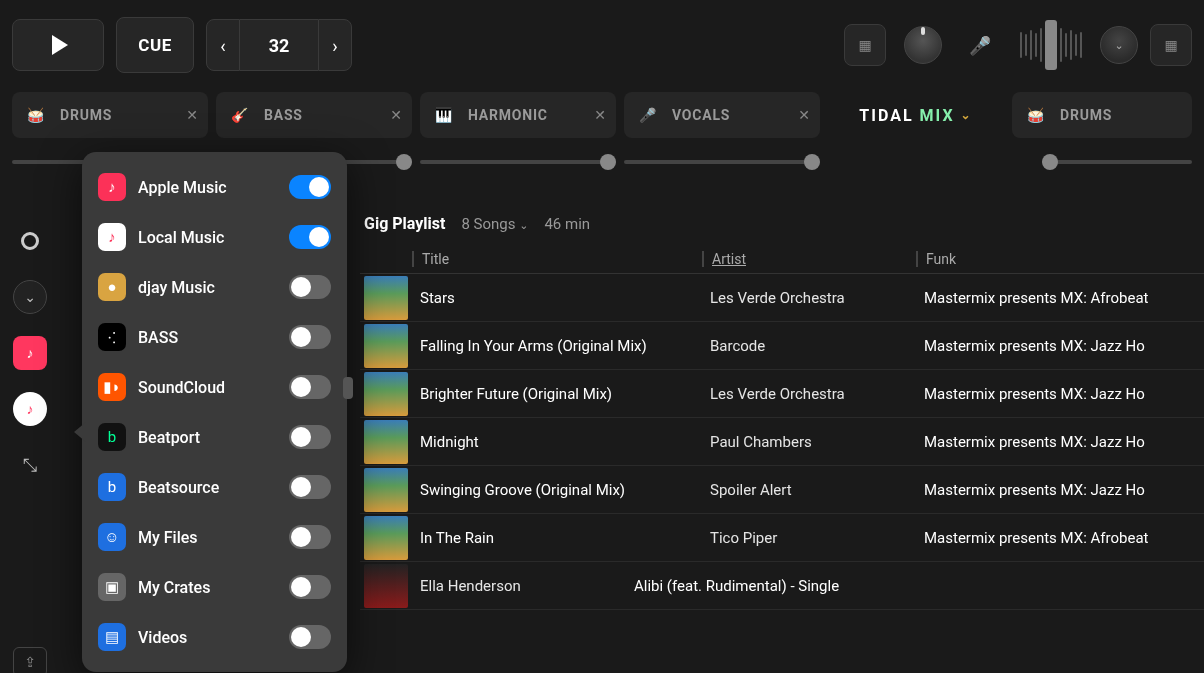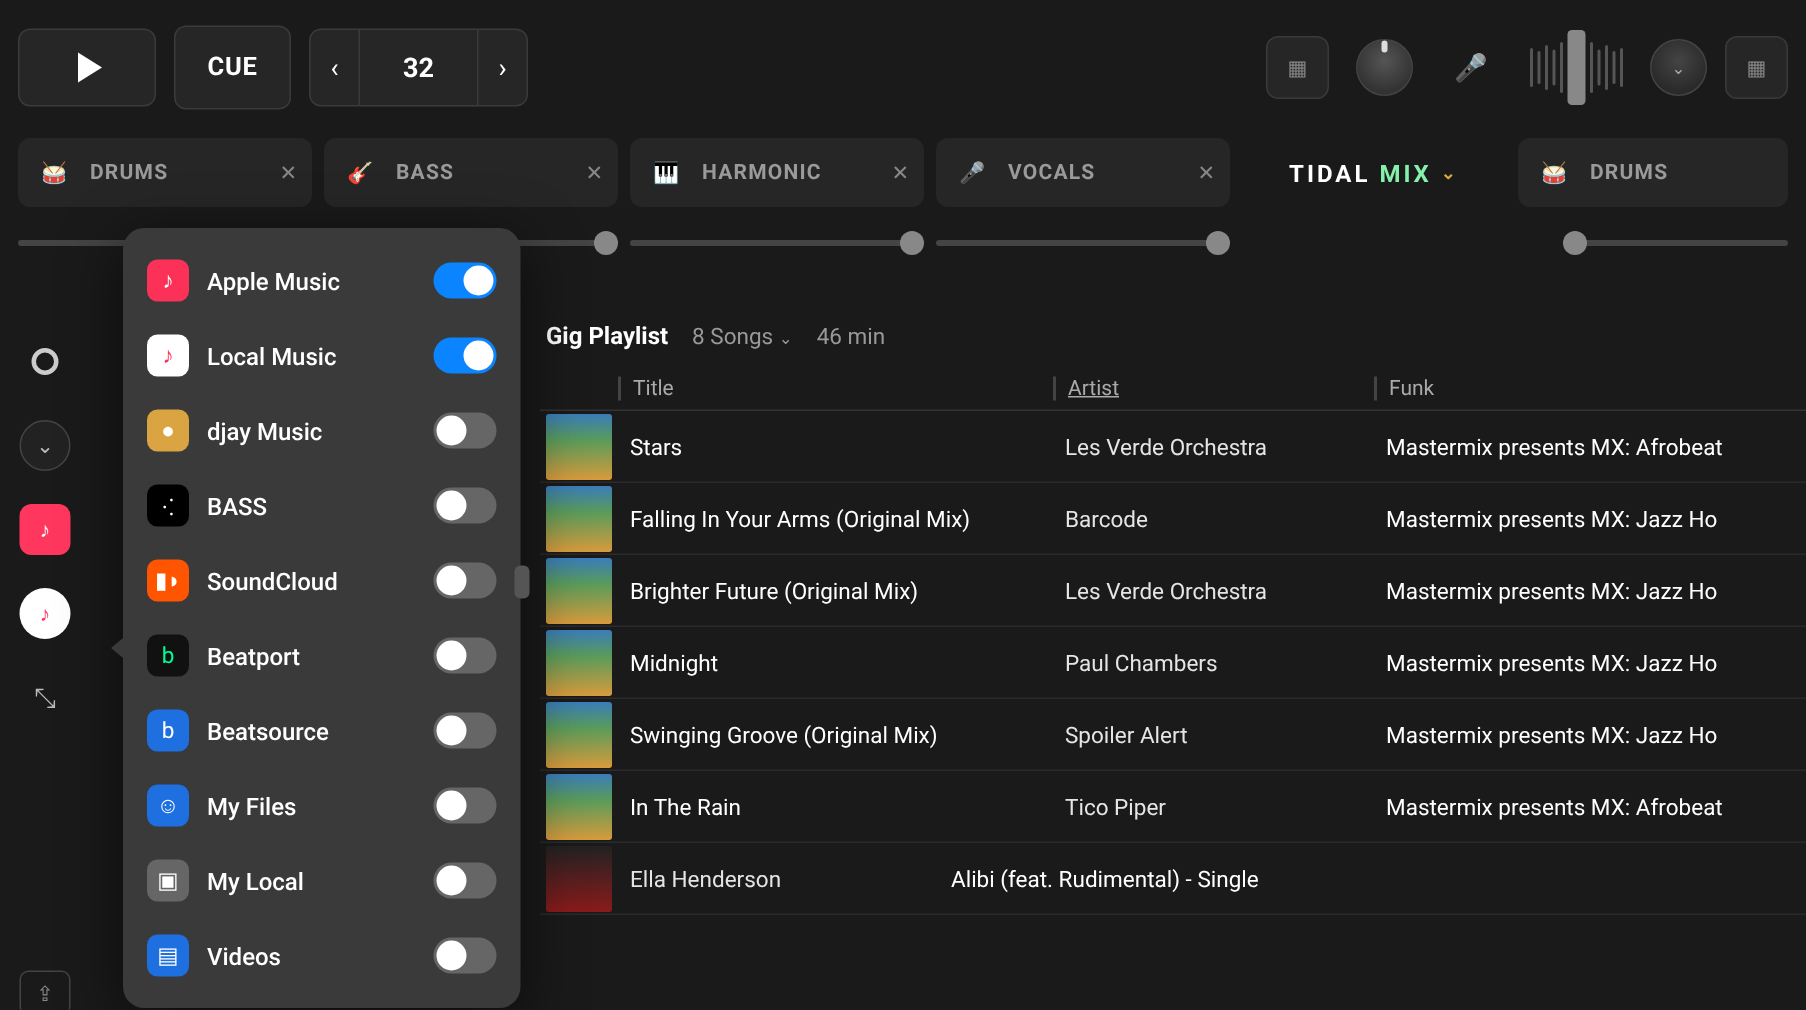--- a/index.html
+++ b/index.html
@@ -664,21 +664,21 @@
       </div>
       <div class="src-row">
         <div class="src-icon" style="background: rgb(30, 111, 224);">☺</div>
         <div class="src-label">My Files</div>
         <div class="toggle">
           <div class="toggle-thumb"></div>
         </div>
       </div>
       <div class="src-row">
         <div class="src-icon" style="background: rgb(102, 102, 102);">▣</div>
-        <div class="src-label">My Local</div>
+        <div class="src-label">My Crates</div>
         <div class="toggle">
           <div class="toggle-thumb"></div>
         </div>
       </div>
       <div class="src-row">
         <div class="src-icon" style="background: rgb(30, 111, 224);">▤</div>
         <div class="src-label">Videos</div>
         <div class="toggle">
           <div class="toggle-thumb"></div>
         </div>

